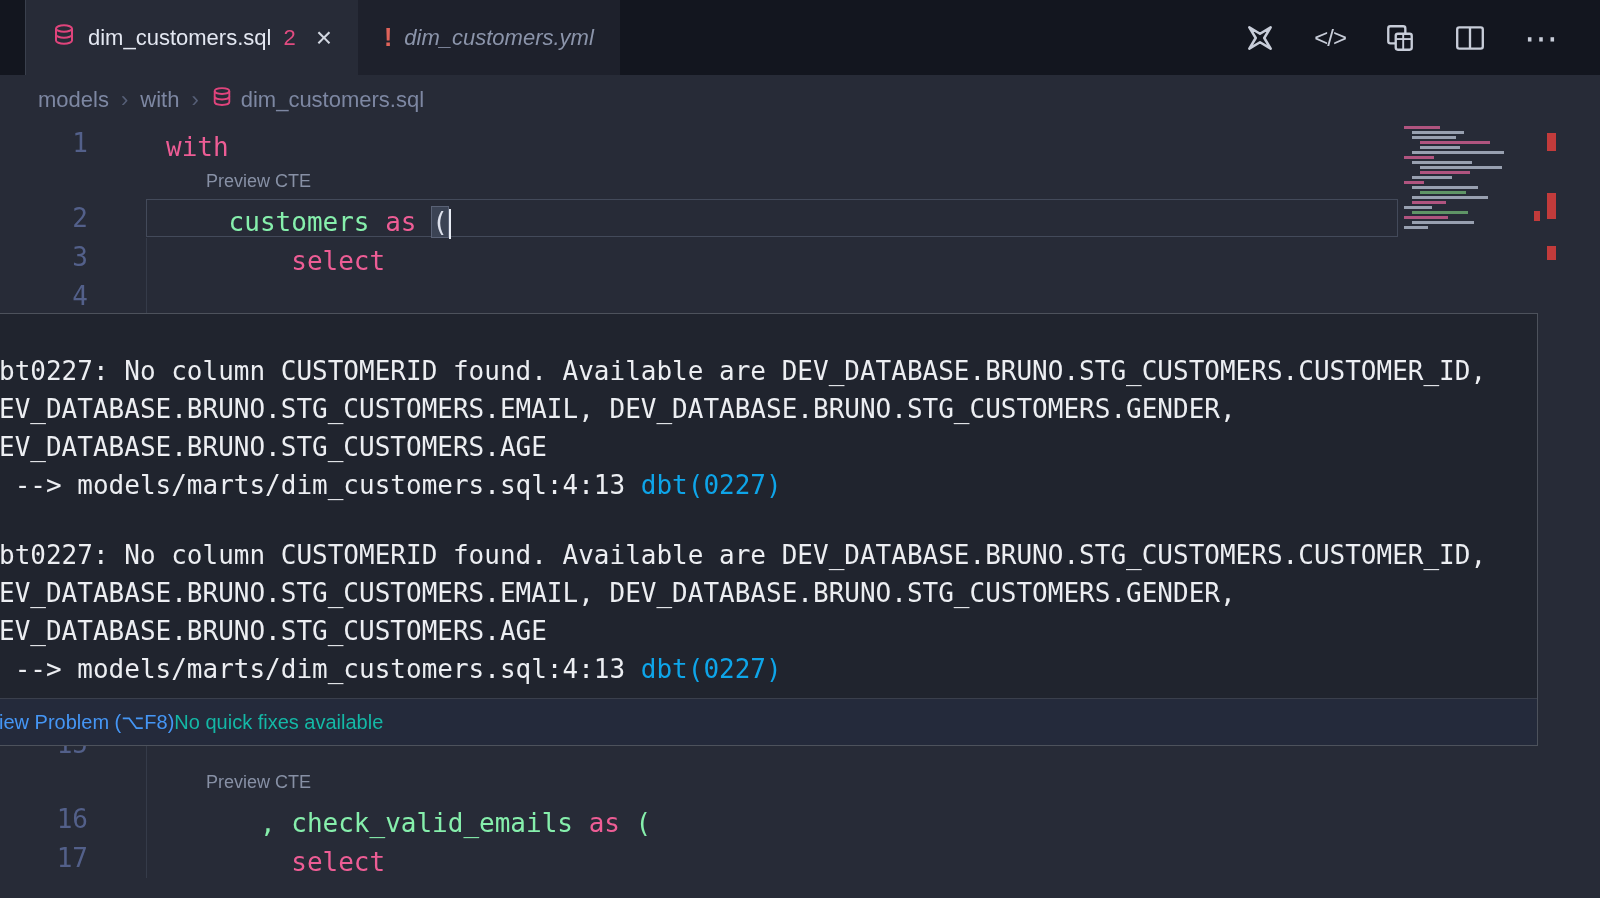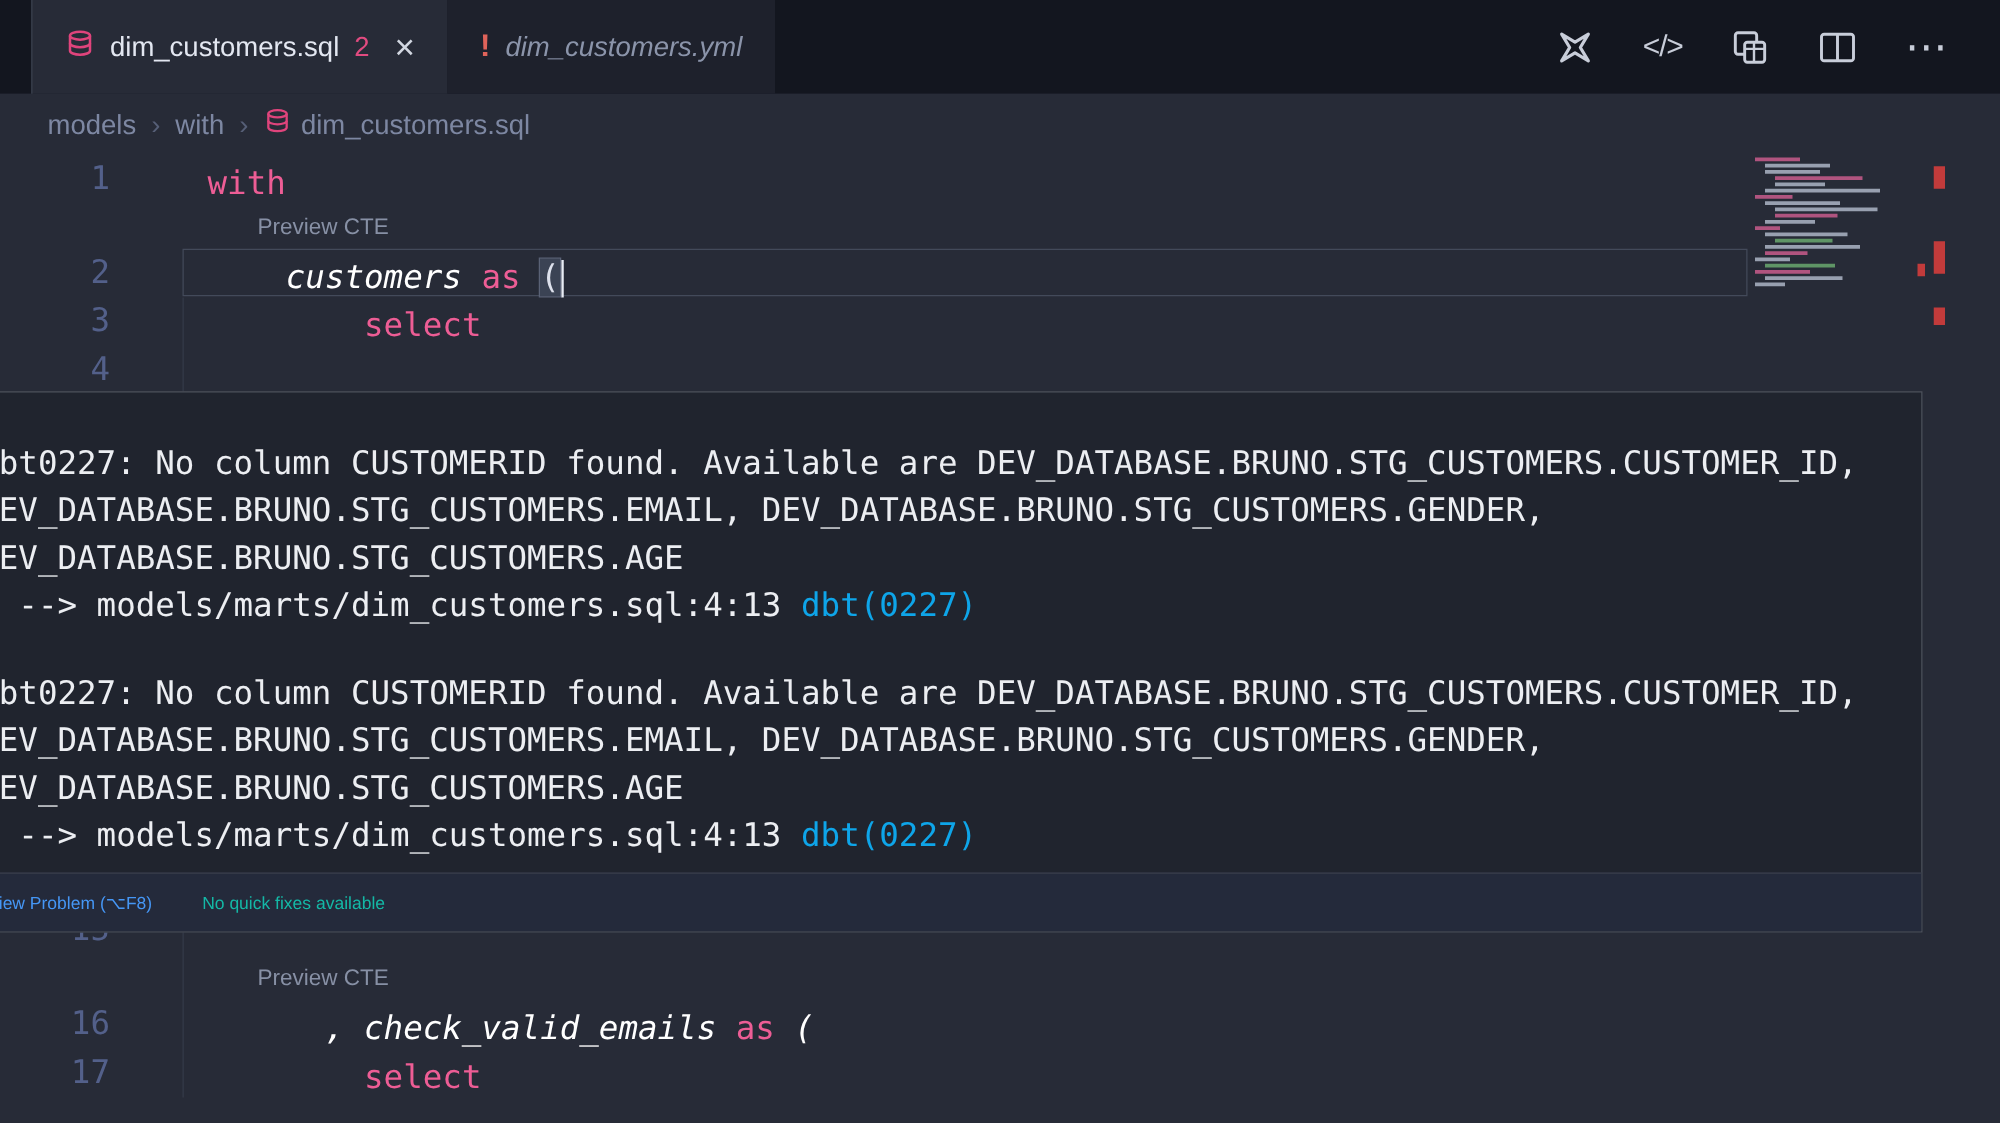--- a/index.html
+++ b/index.html
@@ -27,37 +27,37 @@
   .crumb-sep { color:#565f77; font-size:22px; }
   .crumb-file { display:flex; align-items:center; gap:8px; }
 
   
   .code-area { position:relative; height:774px; font-family:"DejaVu Sans Mono", monospace; font-size:26px; color:#dde1ec; }
   .row { position:relative; height:39px; line-height:39px; white-space:pre; }
   .ln { position:absolute; left:0; top:0; width:88px; text-align:right; color:#53608a; }
   .code { position:absolute; left:141px; top:4px;margin-left:25px; }
   .lens-row { height:36px; line-height:36px; padding-left:206px; font-family:"Liberation Sans", sans-serif; font-size:18px; color:#8790a5; white-space:pre; }
   .kw { color:#ed5d95; }
-  .pl { color:#ffffff;font-style:italic; }
+  .pl { color:#86efac; }
   .bracket { background:#3b4354; outline:1px solid #5a6276; }
   .cursor { display:inline-block; width:2px; height:30px; background:#e8ecf4; vertical-align:middle; margin-left:1px; }
   .err-token { background:#3a5c60; color:#e6ebf2; text-decoration:underline wavy #d04545 2px; text-underline-offset:5px; }
   .current-line-box { position:absolute; left:146px; width:1252px; top:0; height:38px; border:1px solid #434a5a; pointer-events:none; }
   .indent-guide { position:absolute; left:146px; width:0; border-left:1px solid #353b49; }
   .top-block { position:relative; }
   .bottom-block { position:absolute; left:0; top:562px; width:100%; z-index:5; }
 
   
   .popup { position:absolute; left:-2px; top:189px; width:1540px; background:#20242e; border:1px solid #4d525c; z-index:20; font-size:26px; }
   .popup-body { padding-top:6px; }
   .diag { margin-bottom:18px;margin-top:32px; }
   .diag.last { margin-bottom:10px; }
   .diag-line { line-height:38px; white-space:pre; color:#eceef2; }
   .diag-src { color:#0ea5e9; }
-  .popup-footer { border-top:1px solid #3a3f4c; background:#242a3b; height:47px; display:flex; align-items:center; gap:40px; font-family:"Liberation Sans", sans-serif; font-size:14px; white-space:nowrap; }
+  .popup-footer { border-top:1px solid #3a3f4c; background:#242a3b; height:47px; display:flex; align-items:center; font-family:"Liberation Sans", sans-serif; font-size:20px; white-space:nowrap; }
   .footer-link { color:#4596f5; cursor:pointer; }
   .footer-hint { color:#14b8a6; }
 
   
   .minimap { position:absolute; left:1404px; top:2px; width:138px; height:112px; z-index:8; }
   .ruler-mark { position:absolute; left:1547px; width:9px; background:#c23b3b; z-index:9; }
 </style>
 </head>
 <body>
 

